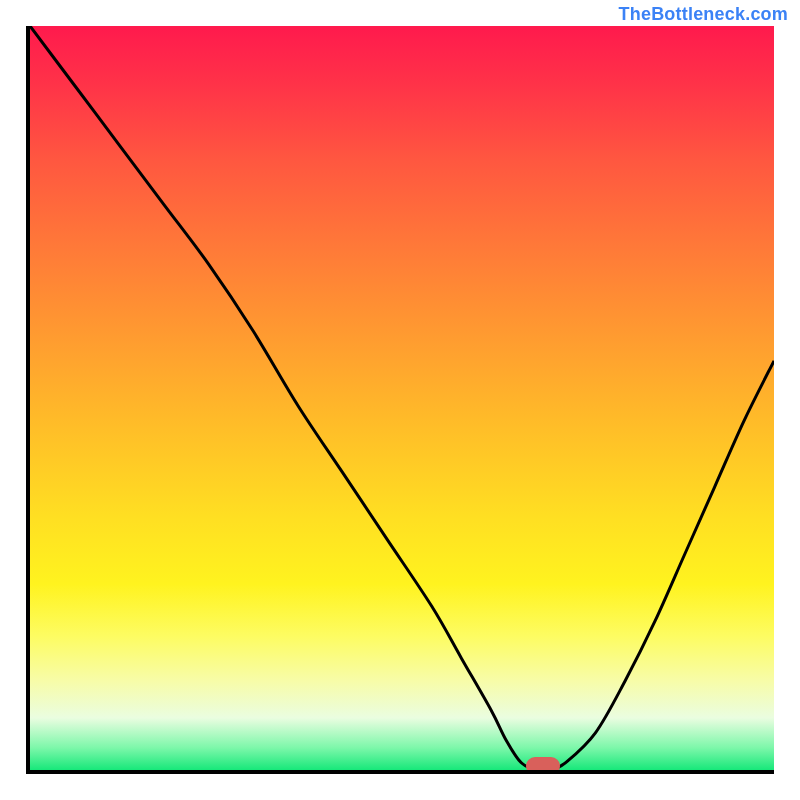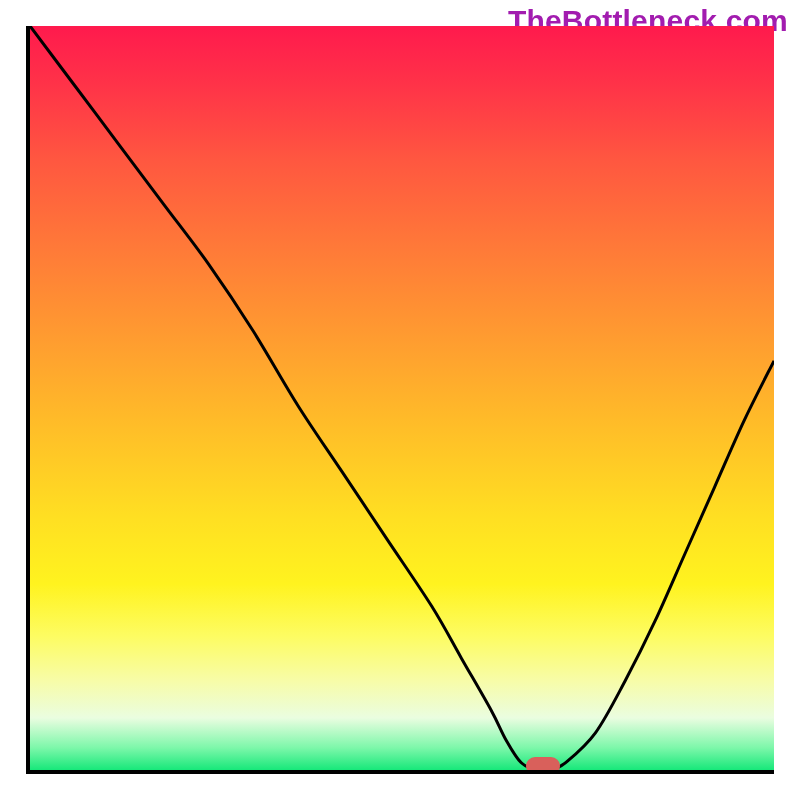--- a/index.html
+++ b/index.html
@@ -12,23 +12,23 @@
   }
   .canvas {
     position: relative;
     width: 800px;
     height: 800px;
   }
   .watermark {
     position: absolute;
     top: 4px;
     right: 12px;
-    font-size: 30px;
+    font-size: 18px;
     font-weight: 600;
-    color: #a21caf;
+    color: #3b82f6;
     letter-spacing: 0.2px;
   }
   .plot-frame {
     position: absolute;
     left: 26px;
     top: 26px;
     width: 748px;
     height: 748px;
     border-left: 4px solid #000;
     border-bottom: 4px solid #000;

